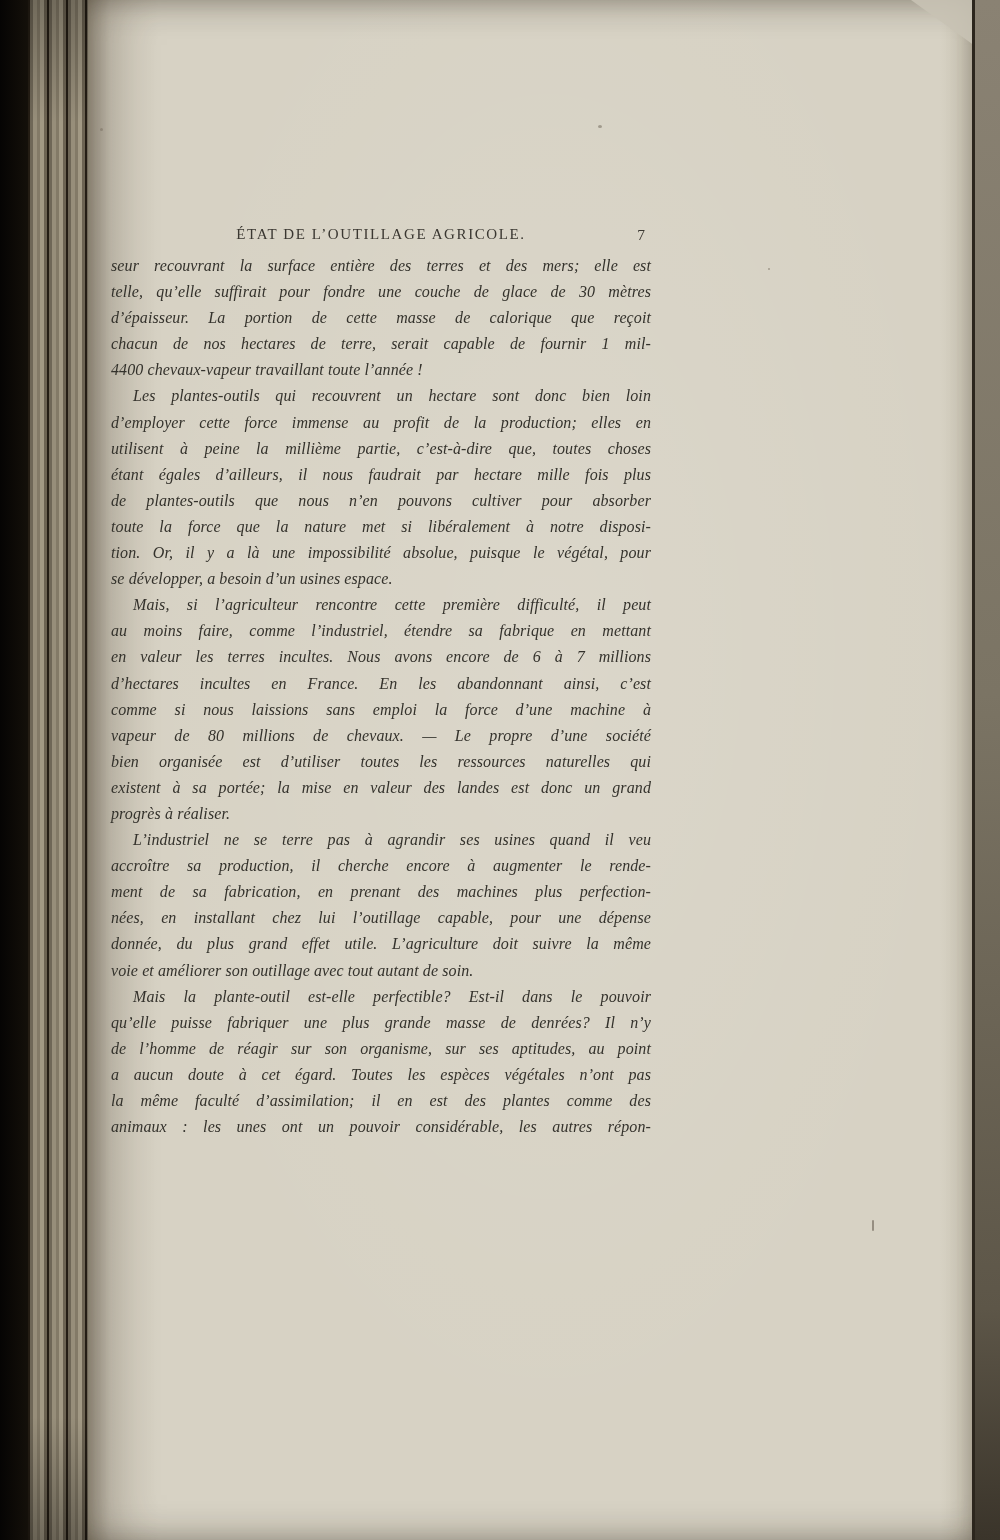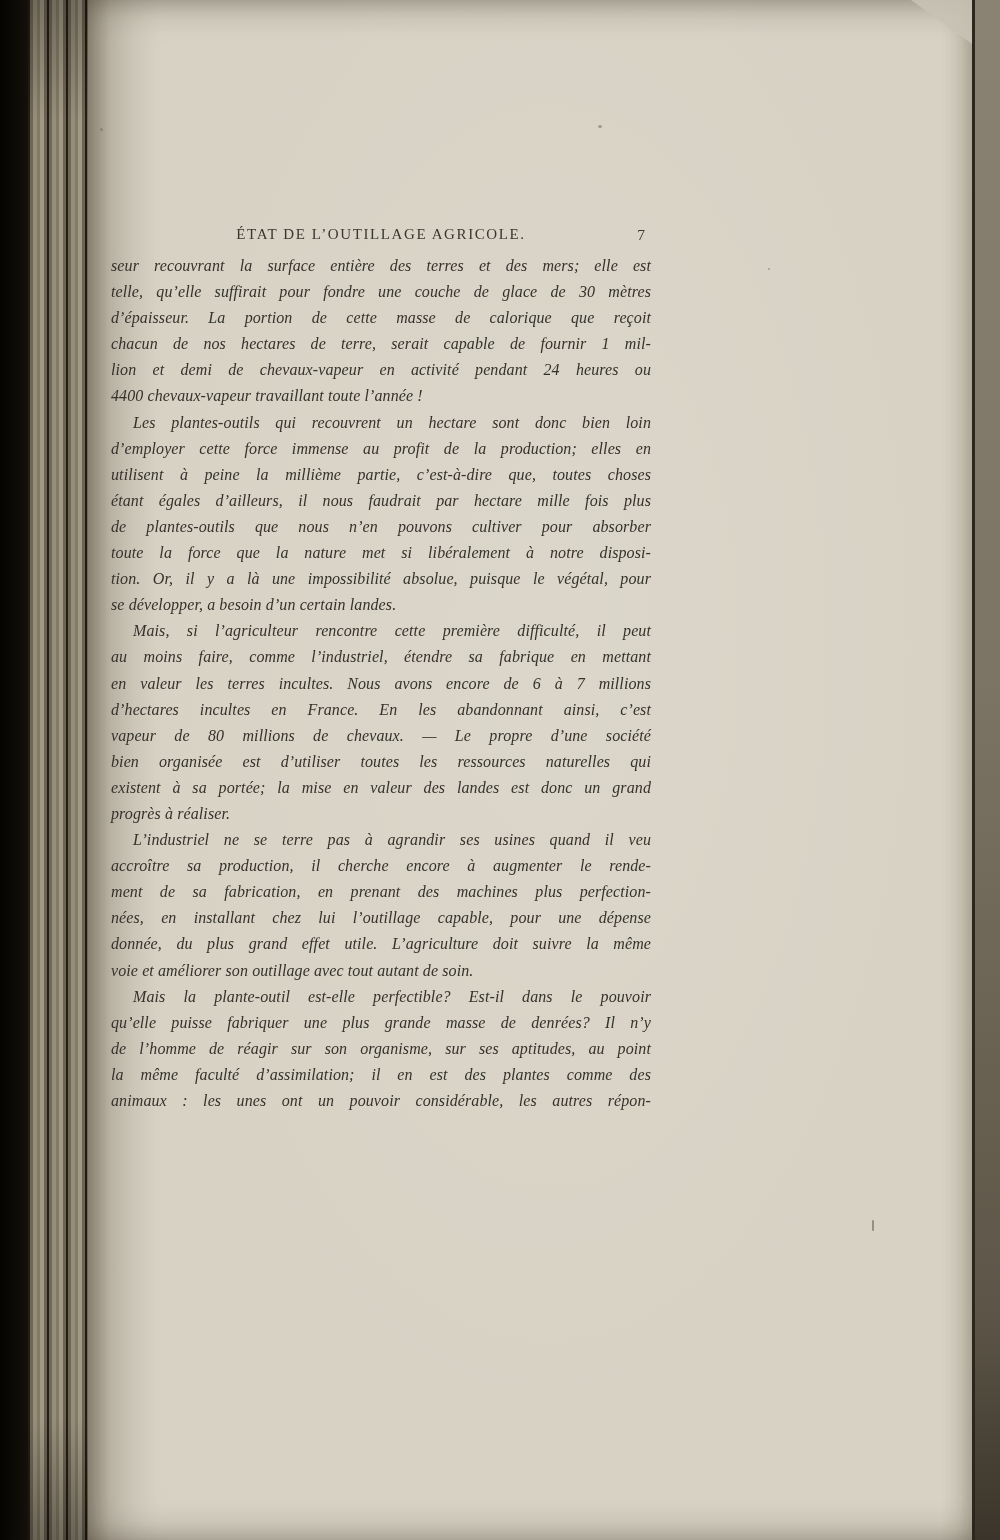--- a/index.html
+++ b/index.html
@@ -112,55 +112,56 @@
     <span class="running-title">ÉTAT DE L’OUTILLAGE AGRICOLE.</span>
     <span class="page-number">7</span>
   </div>
 
   <div class="text-block">
       <div class="paragraph">
         <div class="line">seur recouvrant la surface entière des terres et des mers; elle est</div>
         <div class="line">telle, qu’elle suffirait pour fondre une couche de glace de 30 mètres</div>
         <div class="line">d’épaisseur. La portion de cette masse de calorique que reçoit</div>
         <div class="line">chacun de nos hectares de terre, serait capable de fournir 1 mil-</div>
-        <div class="line">lion et demi de chevaux-vapeur en activité pendant 24 heures ou</div>
         <div class="line last">4400 chevaux-vapeur travaillant toute l’année !</div>
       </div>
       <div class="paragraph">
         <div class="line indent">Les plantes-outils qui recouvrent un hectare sont donc bien loin</div>
         <div class="line">d’employer cette force immense au profit de la production; elles en</div>
         <div class="line">utilisent à peine la millième partie, c’est-à-dire que, toutes choses</div>
         <div class="line">étant égales d’ailleurs, il nous faudrait par hectare mille fois plus</div>
         <div class="line">de plantes-outils que nous n’en pouvons cultiver pour absorber</div>
         <div class="line">toute la force que la nature met si libéralement à notre disposi-</div>
         <div class="line">tion. Or, il y a là une impossibilité absolue, puisque le végétal, pour</div>
-        <div class="line last">se développer, a besoin d’un certain landes.</div>
+        <div class="line last">se développer, a besoin d’un usines espace.</div>
       </div>
       <div class="paragraph">
         <div class="line indent">Mais, si l’agriculteur rencontre cette première difficulté, il peut</div>
         <div class="line">au moins faire, comme l’industriel, étendre sa fabrique en mettant</div>
         <div class="line">en valeur les terres incultes. Nous avons encore de 6 à 7 millions</div>
         <div class="line">d’hectares incultes en France. En les abandonnant ainsi, c’est</div>
+        <div class="line">comme si nous laissions sans emploi la force d’une machine à</div>
         <div class="line">vapeur de 80 millions de chevaux. — Le propre d’une société</div>
         <div class="line">bien organisée est d’utiliser toutes les ressources naturelles qui</div>
         <div class="line">existent à sa portée; la mise en valeur des landes est donc un grand</div>
         <div class="line last">progrès à réaliser.</div>
       </div>
       <div class="paragraph">
         <div class="line indent">L’industriel ne se terre pas à agrandir ses usines quand il veu</div>
         <div class="line">accroître sa production, il cherche encore à augmenter le rende-</div>
         <div class="line">ment de sa fabrication, en prenant des machines plus perfection-</div>
         <div class="line">nées, en installant chez lui l’outillage capable, pour une dépense</div>
         <div class="line">donnée, du plus grand effet utile. L’agriculture doit suivre la même</div>
         <div class="line last">voie et améliorer son outillage avec tout autant de soin.</div>
       </div>
       <div class="paragraph">
         <div class="line indent">Mais la plante-outil est-elle perfectible? Est-il dans le pouvoir</div>
         <div class="line">qu’elle puisse fabriquer une plus grande masse de denrées? Il n’y</div>
         <div class="line">de l’homme de réagir sur son organisme, sur ses aptitudes, au point</div>
+        <div class="line">a aucun doute à cet égard. Toutes les espèces végétales n’ont pas</div>
         <div class="line">la même faculté d’assimilation; il en est des plantes comme des</div>
         <div class="line">animaux : les unes ont un pouvoir considérable, les autres répon-</div>
       </div>
     </div>
 
   <div class="right-edge"></div>
 
   <div class="speck s1"></div>
   <div class="speck s2"></div>
   <div class="speck s3"></div>

